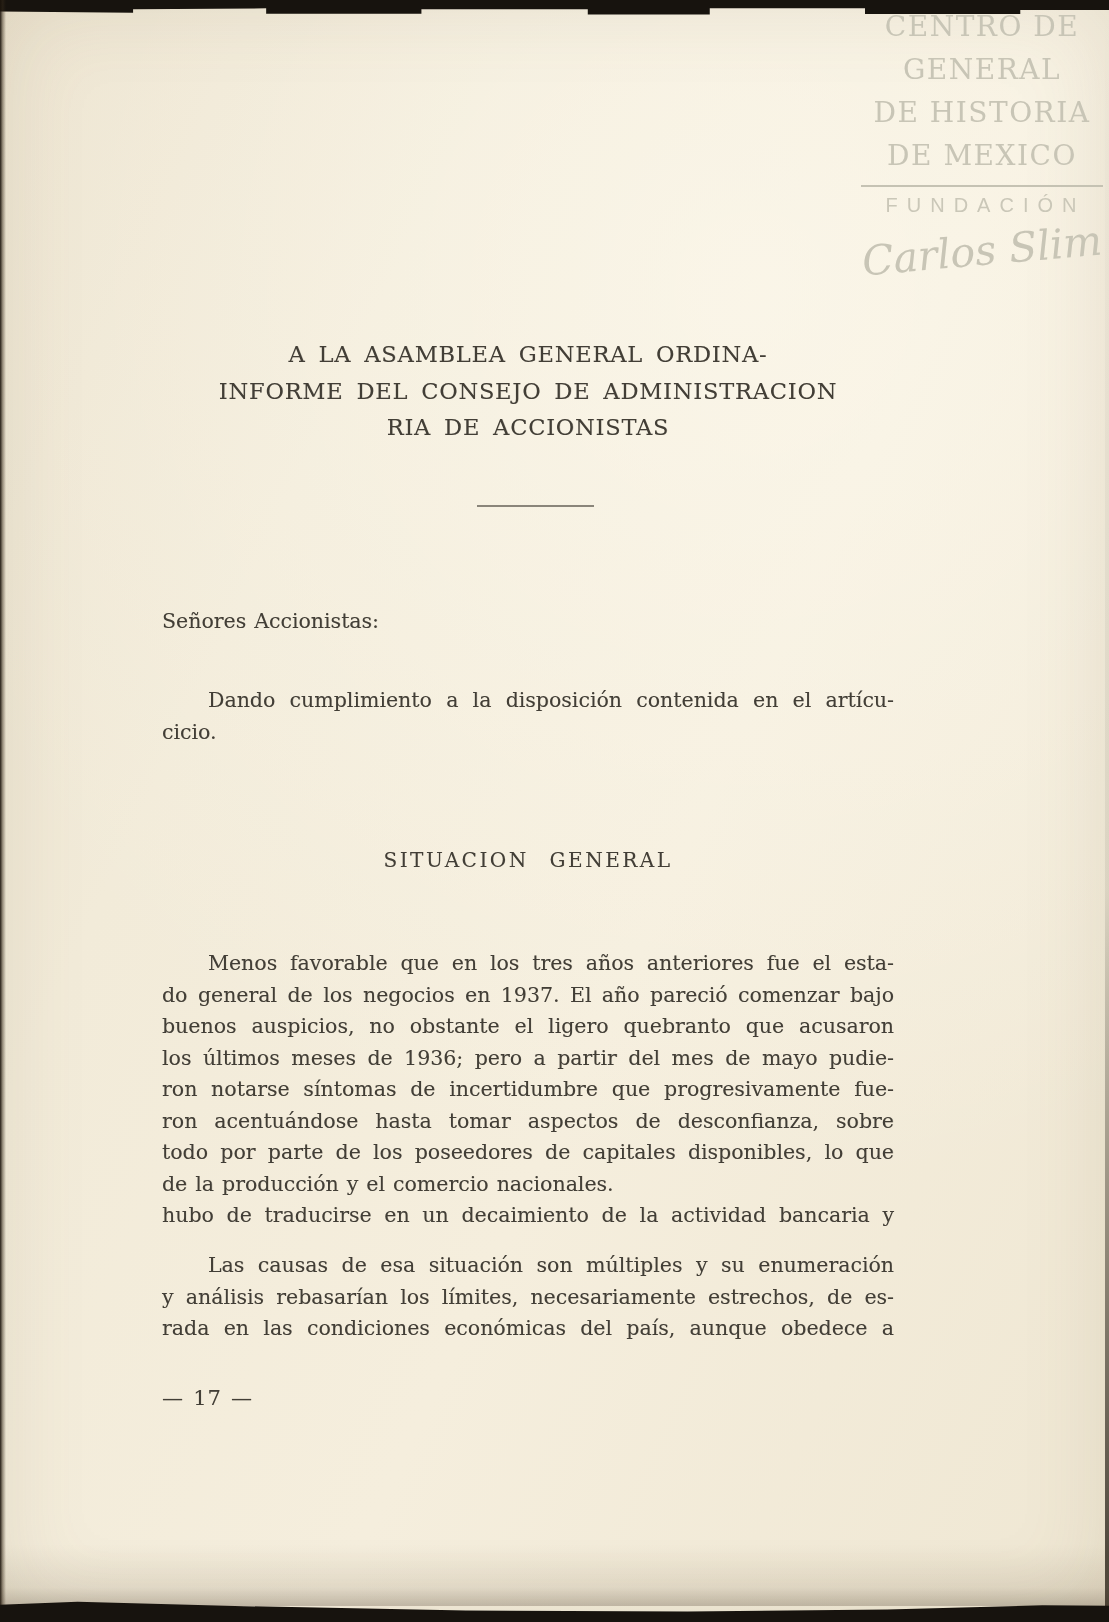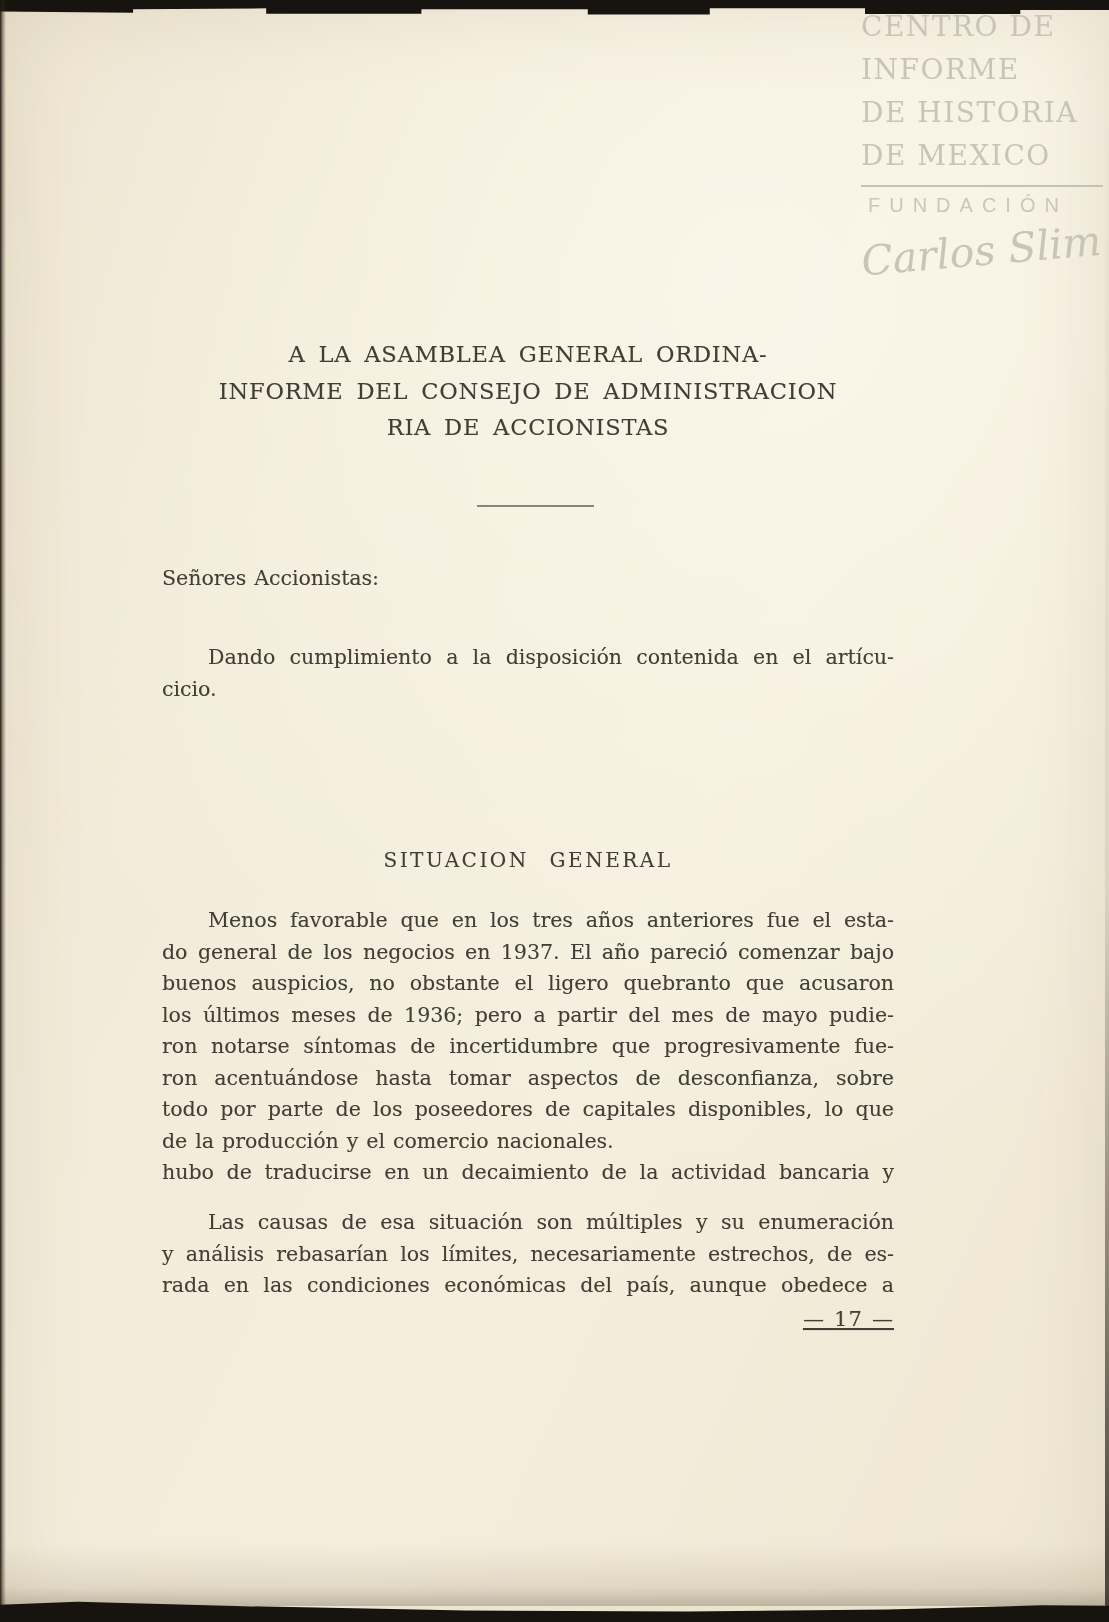--- a/index.html
+++ b/index.html
@@ -37,61 +37,61 @@
     background: linear-gradient(180deg, rgba(0,0,0,0) 0%, rgba(88,70,46,0.10) 70%, rgba(60,46,28,0.26) 100%);
   }
   .bottom-band {
     position: absolute; left: 0; top: 1598px; width: 1109px; height: 24px;
     background: #17130e;
     clip-path: polygon(0 28%, 7% 16%, 22% 34%, 42% 52%, 62% 56%, 80% 48%, 94% 30%, 100% 32%,
                        100% 100%, 0 100%);
   }
 
   
-  .watermark { position: absolute; top: 5px; right: 6px; width: 242px; color: #c8c5b6; }
+  .watermark { position: absolute; top: 5px; right: 6px; width: 242px; text-align: center; color: #c8c5b6; }
   .wm-line { font-family: "DejaVu Serif", serif; font-size: 28px; line-height: 43px; letter-spacing: 1.5px; font-weight: 400; }
   .wm-divider { border: 0; border-top: 2px solid #c5c2b3; margin: 8px 0 7px 0; }
   .wm-foundation { font-family: "Liberation Sans", sans-serif; font-size: 20px; letter-spacing: 9px; padding-left: 7px; color: #cac7b8; }
   .wm-signature {
     font-family: "DejaVu Serif", serif; font-style: italic; font-weight: 400;
     font-size: 41px; margin-top: 10px; transform: rotate(-5deg); color: #c8c5b6;
   }
 
   
   .doc-block { position: absolute; left: 162px; width: 732px; }
   .title { top: 336px; font-size: 22.5px; line-height: 36.5px; letter-spacing: 0.8px; word-spacing: 5px; text-shadow: 0.3px 0.3px 0 rgba(66,62,55,0.3); }
   .title .tline, .title .tline-last { text-align: center; text-align-last: center; text-indent: 0; }
   .title-rule { position: absolute; top: 505px; left: 477px; width: 117px; height: 2px; background: #8a857a; }
 
-  .bodytext { font-size: 20.5px; line-height: 31.5px; word-spacing: 1.5px; text-shadow: 0.3px 0.3px 0 rgba(66,62,55,0.3); }
+  .bodytext { font-size: 20.5px; line-height: 31.5px; word-spacing: 1.5px; text-shadow: 0.3px 0.3px 0 rgba(66,62,55,0.3); margin-top: 43px; }
   .salutation { top: 563px; }
   .para-1 { top: 642px; }
   .section-heading { top: 848px; text-align: center; font-size: 20px; letter-spacing: 2.5px; word-spacing: 12px; text-shadow: 0.3px 0.3px 0 rgba(66,62,55,0.3); }
   .para-2 { top: 905px; }
   .para-3 { top: 1207px; }
-  .page-number { top: 1304px; text-align: right; font-size: 21px; letter-spacing: 1px; text-decoration: underline; }
+  .page-number { top: 1340px; text-align: left; font-size: 21px; letter-spacing: 1px; }
 
   .tline { white-space: nowrap; text-align: justify; text-align-last: justify; }
   .tline-last { text-align-last: left; }
   .para .tline:first-child { text-indent: 46px; }
 </style>
 </head>
 <body>
 
 <div class="page">
 
   <div class="top-band"></div>
   <div class="left-band"></div>
   <div class="right-band"></div>
   <div class="bottom-shadow"></div>
   <div class="bottom-band"></div>
 
   <div class="watermark">
     <div class="wm-line">CENTRO DE</div>
-    <div class="wm-line">INFORME</div>
+    <div class="wm-line">GENERAL</div>
     <div class="wm-line">DE HISTORIA</div>
     <div class="wm-line">DE MEXICO</div>
     <hr class="wm-divider">
     <div class="wm-foundation">FUNDACIÓN</div>
     <div class="wm-signature">Carlos Slim</div>
   </div>
 
   <div class="doc-block title">
       <div class="tline">A LA ASAMBLEA GENERAL ORDINA-</div>
       <div class="tline">INFORME DEL CONSEJO DE ADMINISTRACION</div>

